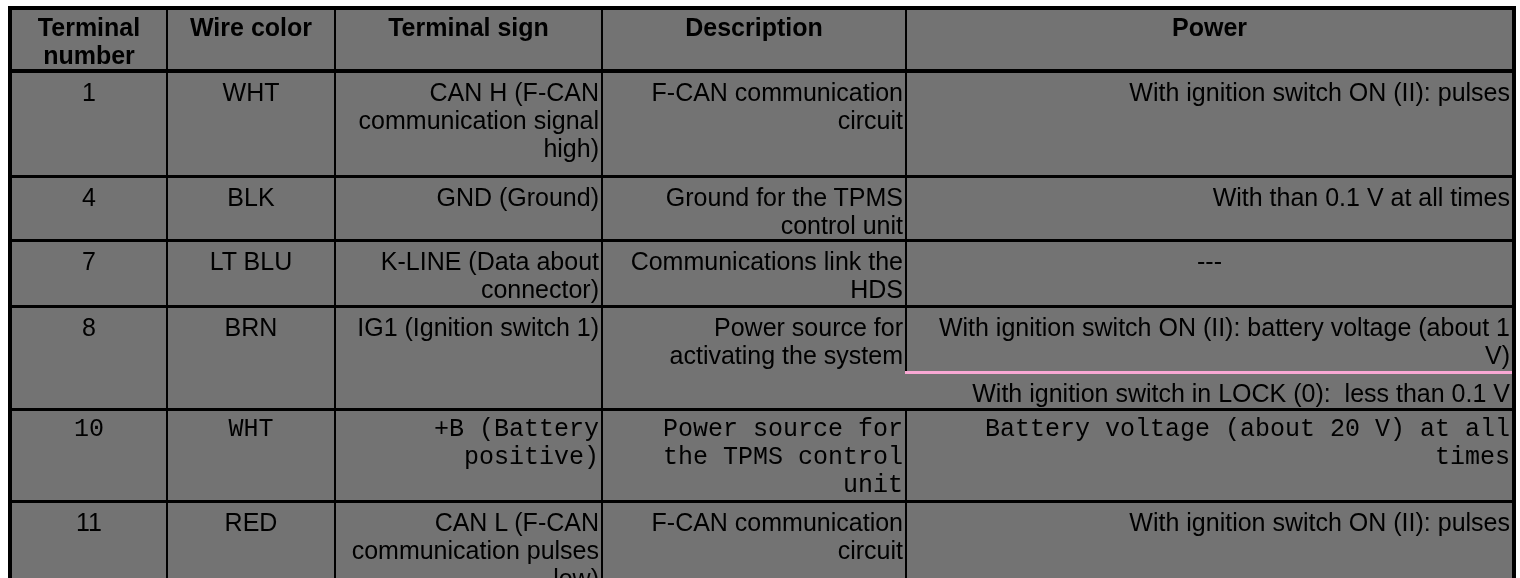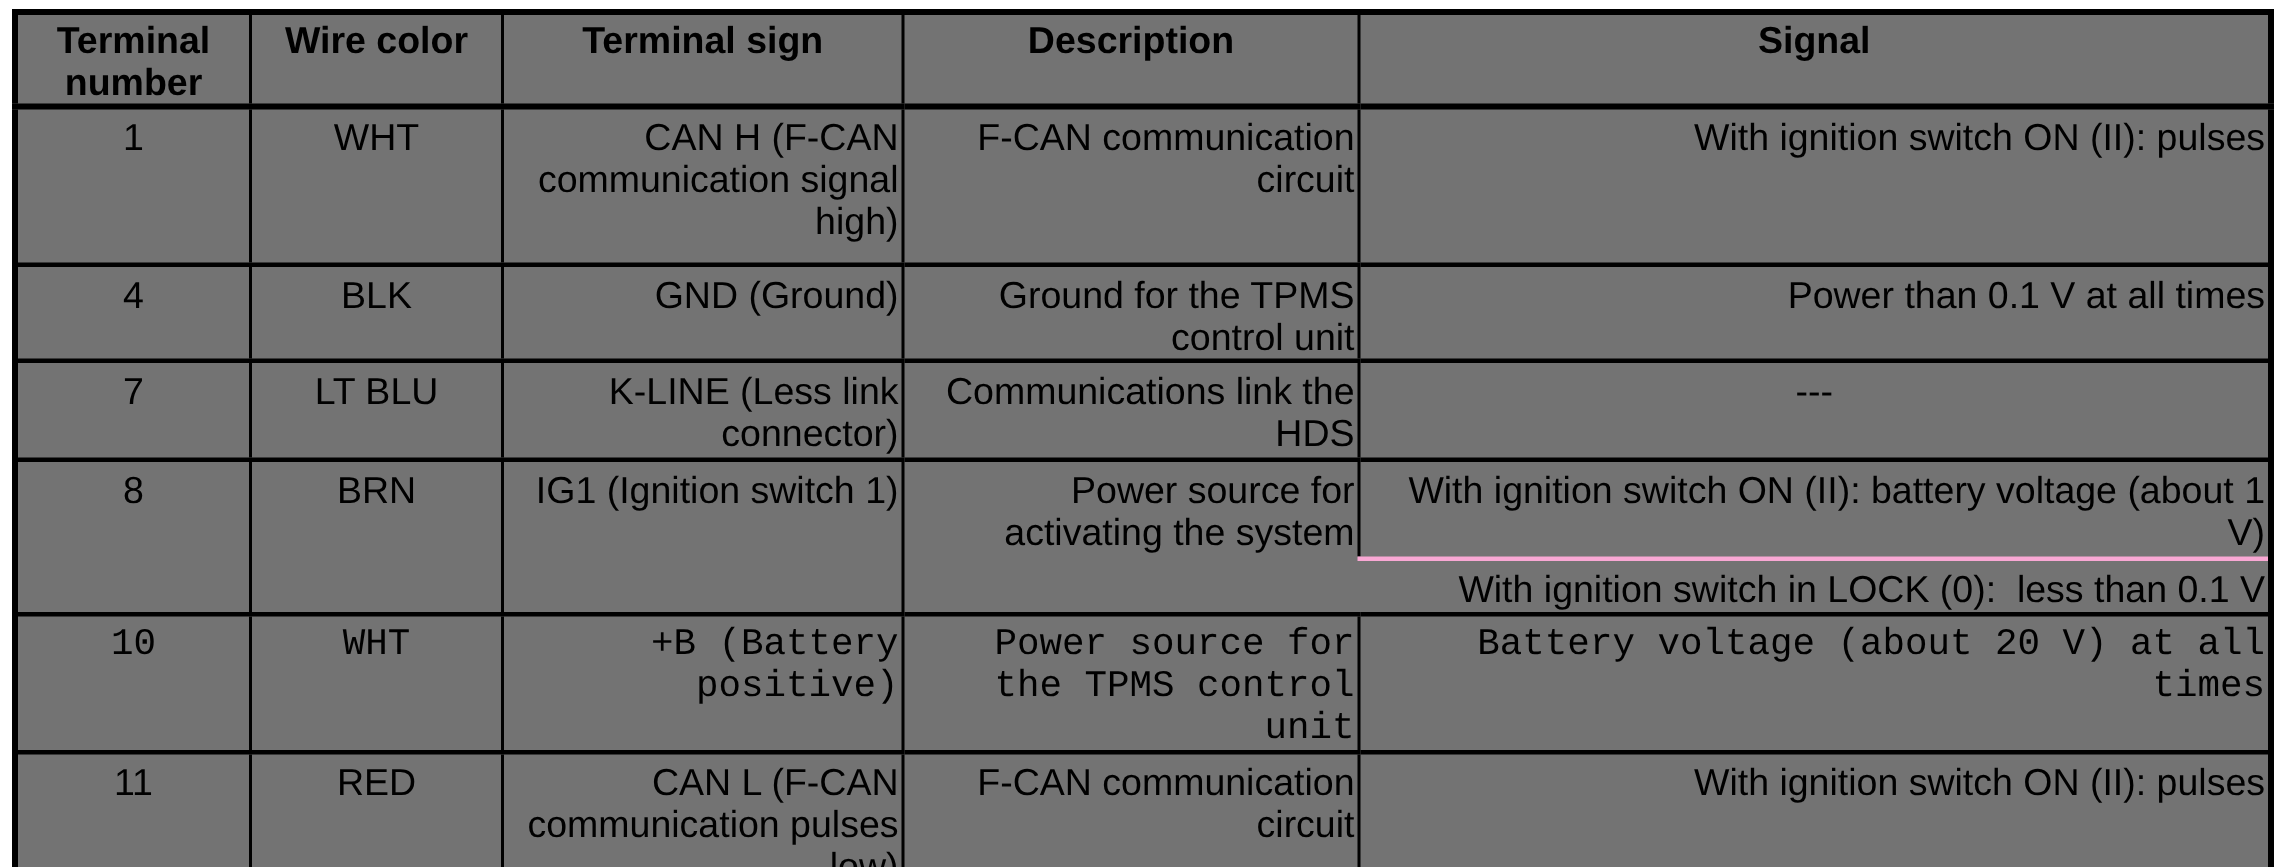--- a/index.html
+++ b/index.html
@@ -71,42 +71,42 @@
       <col class="c3">
       <col class="c4">
       <col class="c5">
   </colgroup>
   <thead>
     <tr style="height:56px;">
       <th>Terminal number</th>
       <th>Wire color</th>
       <th>Terminal sign</th>
       <th>Description</th>
-      <th>Signal</th>
+      <th>Power</th>
     </tr>
   </thead>
   <tbody>
     <tr style="height:105px;">
       <td class="center">1</td>
       <td class="center">WHT</td>
       <td>CAN H (F-CAN communication signal high)</td>
       <td>F-CAN communication circuit</td>
       <td>With ignition switch ON (II): pulses</td>
     </tr>
     <tr style="height:62px;">
       <td class="center">4</td>
       <td class="center">BLK</td>
       <td>GND (Ground)</td>
       <td>Ground for the TPMS control unit</td>
-      <td>Power than 0.1 V at all times</td>
+      <td>With than 0.1 V at all times</td>
     </tr>
     <tr style="height:66px;">
       <td class="center">7</td>
       <td class="center">LT BLU</td>
-      <td>K-LINE (Less link connector)</td>
+      <td>K-LINE (Data about connector)</td>
       <td>Communications link the HDS</td>
       <td class="center">---</td>
     </tr>
     <tr style="height:66px;">
       <td class="center" rowspan="2">8</td>
       <td class="center" rowspan="2">BRN</td>
       <td rowspan="2">IG1 (Ignition switch 1)</td>
       <td rowspan="2">Power source for activating the system</td>
       <td>With ignition switch ON (II): battery voltage (about 1 V)</td>
     </tr>

